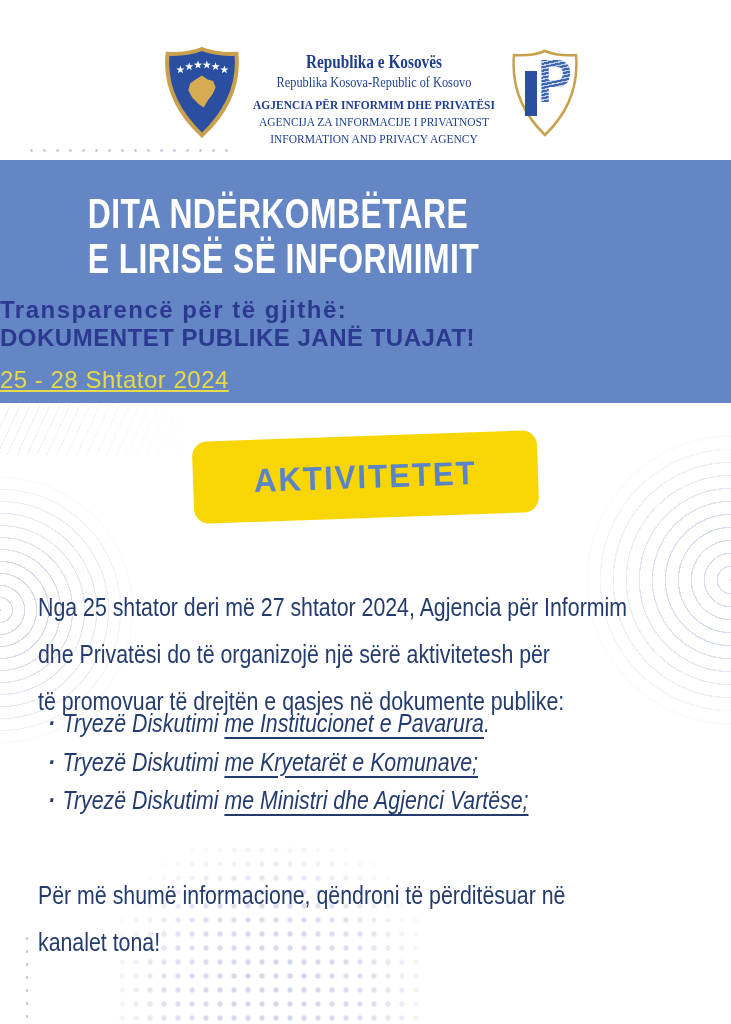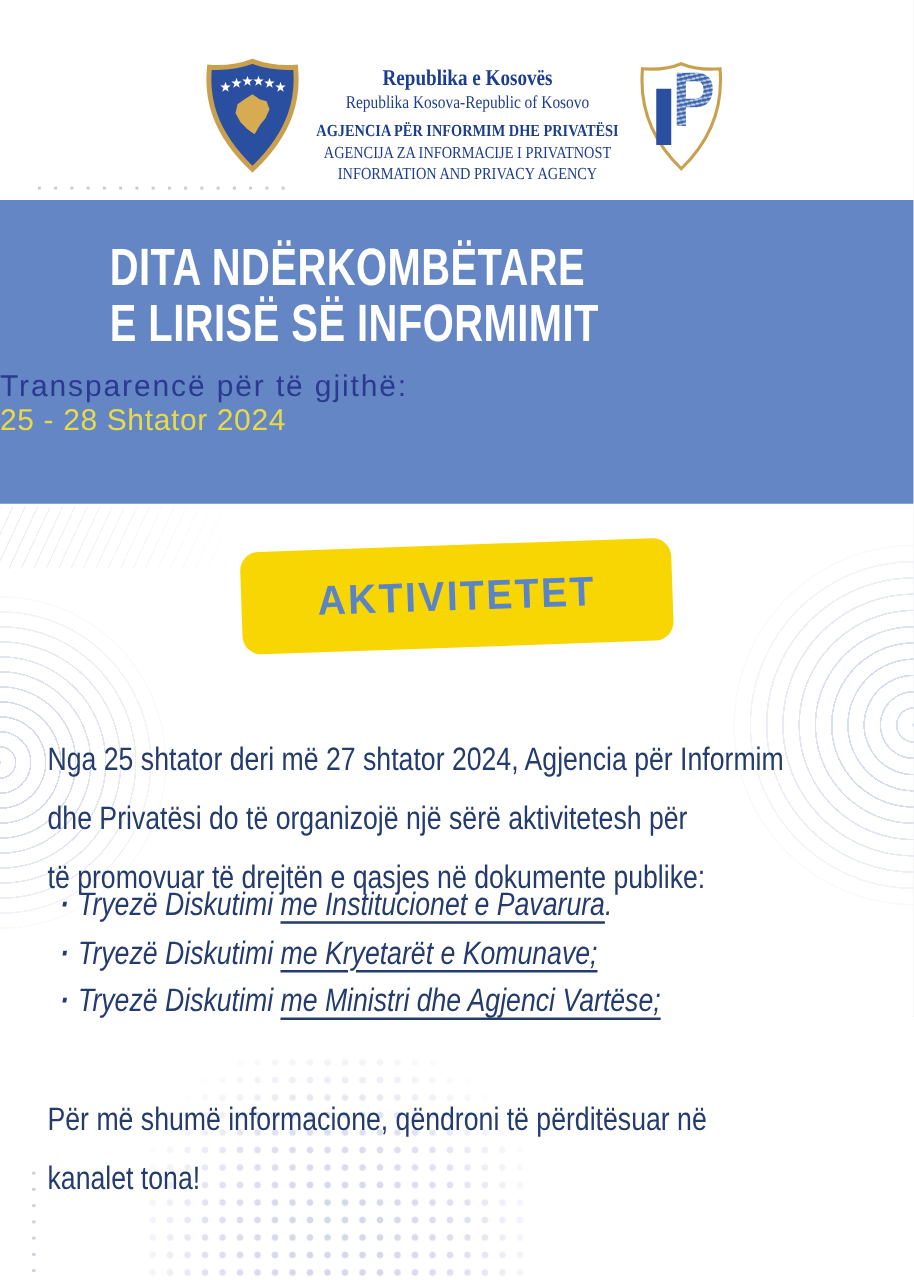--- a/index.html
+++ b/index.html
@@ -81,29 +81,29 @@
     position:absolute; left:0; top:160px; width:731px; height:243px;
     background:var(--banner_bg,#6586c5); text-align:left;
   }
   .banner-title{
     margin-top:31px; color:var(--banner_title,#ffffff);
     font-size:42px; font-weight:bold; line-height:45px; letter-spacing:.5px;
     transform:scaleX(.76); transform-origin:50% 0;
   }
   .banner-sub1{
     margin-top:15px; color:var(--banner_navy,#2b3990);
-    font-size:24px; font-weight:normal; letter-spacing:1.5px; line-height:27px;
+    font-size:24px; font-weight:bold; letter-spacing:1.5px; line-height:27px;
   }
   .banner-sub2{
     color:var(--banner_navy,#2b3990);
     font-size:24px; font-weight:bold; letter-spacing:.5px; line-height:29px;
   }
   .banner-date{
-    color:var(--date_yellow,#e6da4a);
-    font-size:24px; line-height:27px; letter-spacing:.5px;
+    margin-top:14px; color:var(--date_yellow,#e6da4a);
+    font-size:24px; line-height:27px; letter-spacing:.5px;text-decoration:underline;
   }
 
   
   .badge{
     position:absolute; left:193px; top:436px; width:345px; height:82px;
     background:var(--badge_bg,#f8d603); border-radius:15px;
     transform:rotate(-2deg);
     display:flex; align-items:center; justify-content:center;
   }
   .badge span{
@@ -179,20 +179,21 @@
       <div class="ip-p">P</div>
     </div>
   </header>
 
   <section class="banner">
     <div class="banner-title">
       <div>DITA NDËRKOMBËTARE</div>
       <div>E LIRISË SË INFORMIMIT</div>
     </div>
     <div class="banner-sub1">Transparencë për të gjithë:</div>
+    <div class="banner-sub2">DOKUMENTET PUBLIKE JANË TUAJAT!</div>
     <div class="banner-date">25 - 28 Shtator 2024</div>
   </section>
 
   <div class="badge">
     <span>AKTIVITETET</span>
   </div>
 
   <p class="intro">
     <span class="line">Nga 25 shtator deri më 27 shtator 2024, Agjencia për Informim</span>
     <span class="line">dhe Privatësi do të organizojë një sërë aktivitetesh për</span>

